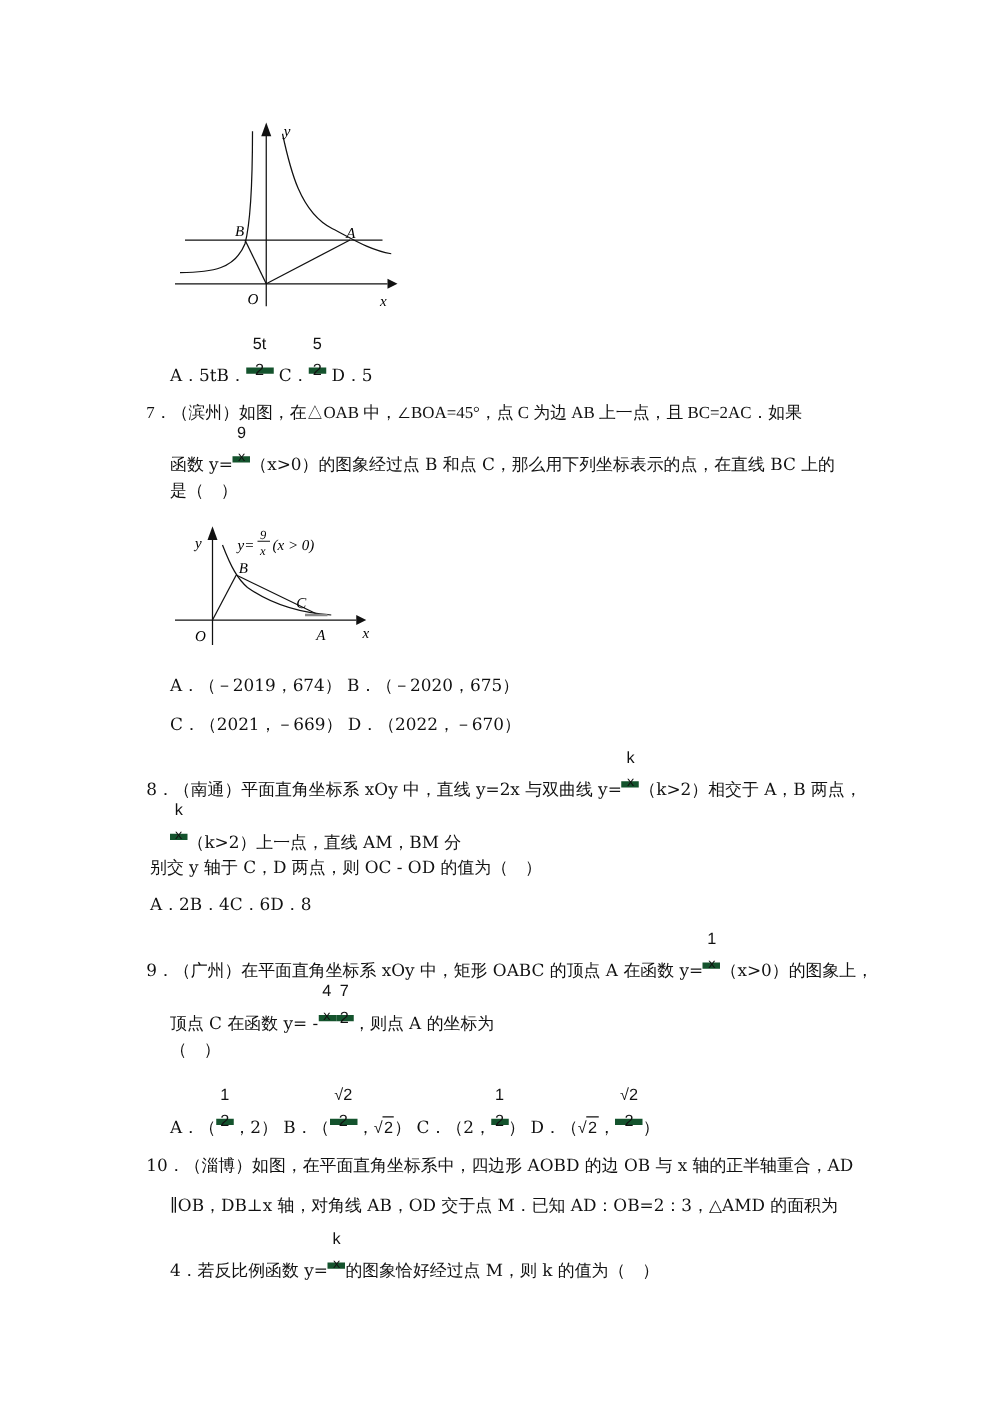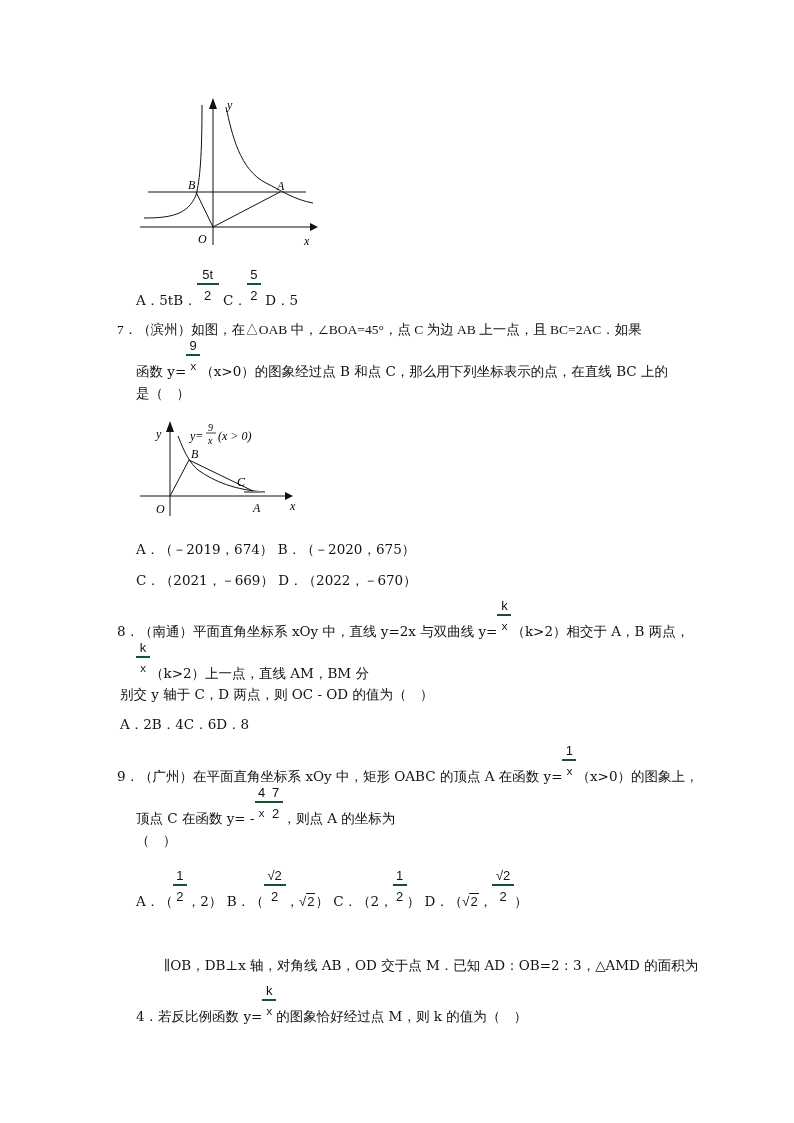--- a/index.html
+++ b/index.html
@@ -2,21 +2,21 @@
 <html><head>
 <meta charset="utf-8">
 <style>
   html, body { margin: 0; padding: 0; background: #ffffff; }
   body { width: 794px; height: 1123px; position: relative; overflow: hidden;
          font-family: "DejaVu Serif", "Liberation Serif", serif; color: #111; }
   .page { position: absolute; left: 0; top: 0; width: 794px; height: 1123px; }
   .abs { position: absolute; white-space: nowrap; font-size: 13.5px; line-height: 18px; }
   .frac { display: inline-block; position: relative; width: 14px; height: 18px; vertical-align: baseline; }
   .frac .num { position: absolute; left: 0; right: 0; top: -20px; text-align: center; font-size: 13px;
-               font-family: "Liberation Sans", sans-serif; border-bottom: 2px solid #14532d; padding-bottom: 1px; line-height: 15px; }
+               font-family: "Liberation Sans", sans-serif; border-bottom: 5px solid #14532d; padding-bottom: 12px; line-height: 15px; }
   .frac .den { position: absolute; left: 0; right: 0; top: 0; text-align: center; font-size: 11px;
                font-family: "Liberation Mono", monospace; line-height: 18px; }
   .frac.w { width: 22px; }
   .frac .den.big { font-size: 13px; font-family: "Liberation Sans", sans-serif; }
   .sqrt { display:inline-block; font-family: "Liberation Sans", sans-serif; font-size: 13px; }
   .sqrt .rad { border-top: 1px solid #111; padding: 0 1px; }
   svg text { font-family: "Liberation Serif", serif; font-style: italic; }
 </style>
 </head>
 <body>
@@ -103,18 +103,19 @@
   </div>
   <div class="abs" style="left:136px;top:831px;">（　）</div>
 
   <div class="abs" style="left:136px;top:888px;">
     <span><span>A．（</span><span class="frac"><span class="num">1</span><span class="den big">2</span></span><span>，2）</span></span>
     <span><span>B．（</span><span class="frac w"><span class="num">√2</span><span class="den big">2</span></span><span>，</span><span class="sqrt">√<span class="rad">2</span></span><span>）</span></span>
     <span><span>C．（2，</span><span class="frac"><span class="num">1</span><span class="den big">2</span></span><span>）</span></span>
     <span><span>D．（</span><span class="sqrt">√<span class="rad">2</span></span><span>，</span><span class="frac w"><span class="num">√2</span><span class="den big">2</span></span><span>）</span></span>
   </div>
 
-  <div class="abs" style="left:136px;top:956px;margin-left:28px;">∥OB，DB⊥x 轴，对角线 AB，OD 交于点 M．已知 AD：OB=2：3，△AMD 的面积为</div>
+  <div class="abs" style="left:117px;top:924px;">10．（淄博）如图，在平面直角坐标系中，四边形 AOBD 的边 OB 与 x 轴的正半轴重合，AD</div>
+  <div class="abs" style="left:136px;top:956px;">∥OB，DB⊥x 轴，对角线 AB，OD 交于点 M．已知 AD：OB=2：3，△AMD 的面积为</div>
   <div class="abs" style="left:136px;top:1003px;">
     <span>4．若反比例函数 y=</span><span class="frac"><span class="num">k</span><span class="den">x</span></span><span>的图象恰好经过点 M，则 k 的值为（　）</span>
   </div>
 
 </div>
 
 </body></html>

